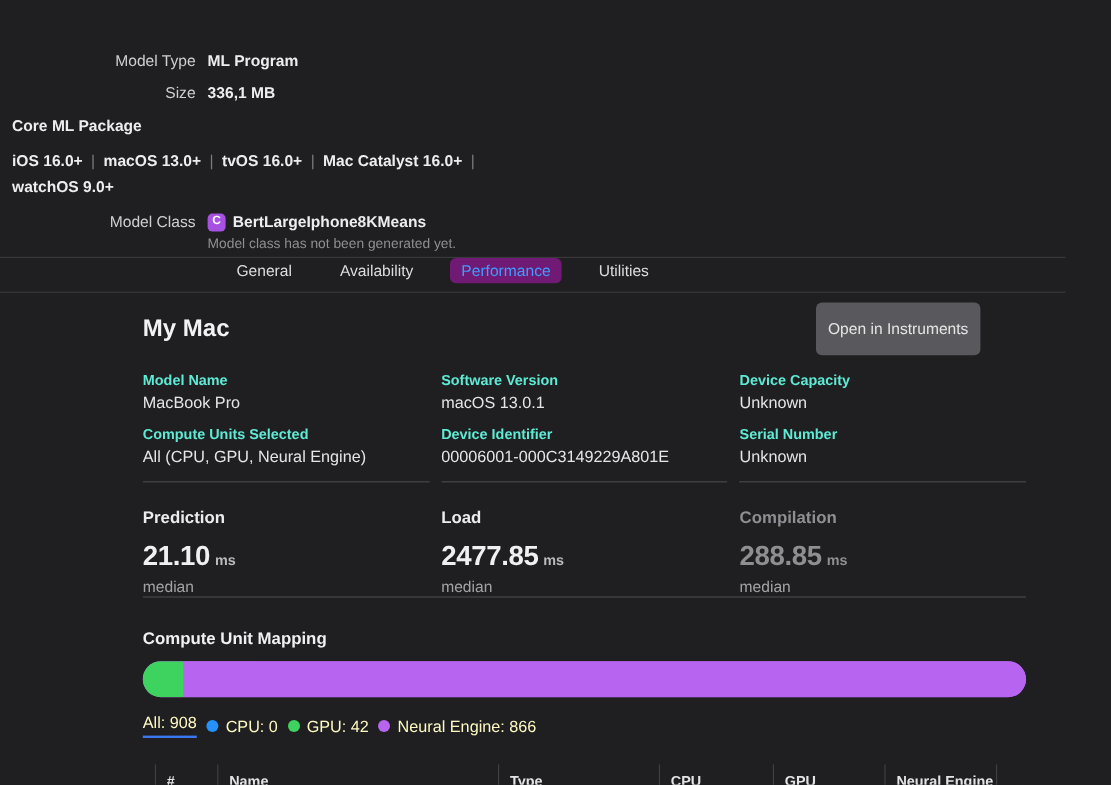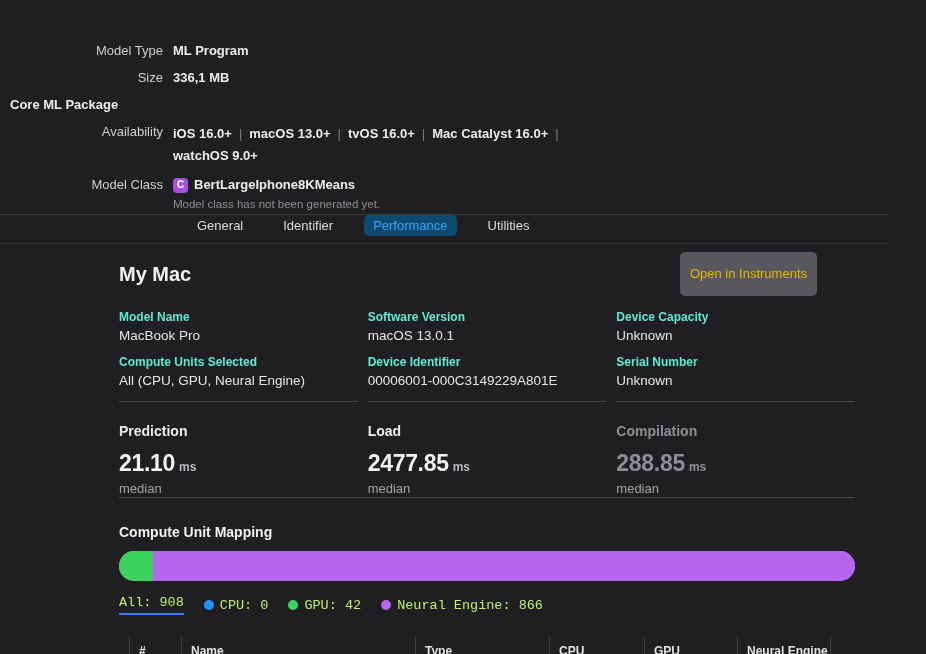--- a/index.html
+++ b/index.html
@@ -29,33 +29,33 @@
   .mc-caption{font-size:11.5px;font-weight:400;color:#8e8e93;margin-top:3px;line-height:14px;}
 
   
   .tab-strip{
     position:absolute;top:214px;left:0;right:0;height:28px;
     border-top:1px solid #39393c;border-bottom:1px solid #39393c;
     display:flex;align-items:flex-start;box-sizing:content-box;
   }
   .tabs{display:flex;gap:22px;margin-left:188px;}
   .tab{font-size:13px;color:#dcdcde;padding:3px 9px;border-radius:5px;white-space:nowrap;}
-  .tab.active{background:#0c4a6e;color:#409cff;}
+  .tab.active{background:#701a75;color:#409cff;}
 
   
   .content{position:absolute;top:244px;left:0;right:0;bottom:0;}
 
   .section-header{
     position:absolute;top:14px;left:119px;right:71px;height:32px;
     display:flex;align-items:center;justify-content:space-between;gap:36px;
   }
   .page-title{font-size:20px;font-weight:700;color:#f2f2f4;}
   .btn-instruments{
     background:#59595d;border:none;border-radius:5px;
-    color:#eab308;font-size:13px;font-family:inherit;
+    color:#e5e5e5;font-size:13px;font-family:inherit;
     padding:14px 10px;line-height:16px;cursor:default;
   }
 
   .info-grid{position:absolute;top:66px;left:119px;width:736px;display:grid;grid-template-columns:1fr 1fr 1fr;column-gap:10px;}
   .info-col{border-bottom:1px solid #47474a;padding-bottom:12px;}
   .cell-label{font-size:12px;font-weight:700;color:#5eead4;line-height:14px;}
   .cell-value{font-size:13.5px;font-weight:400;color:#e5e5e7;line-height:16px;margin-top:4px;white-space:nowrap;}
   .info-cell + .info-cell{margin-top:11px;}
 
   .metrics{position:absolute;top:179px;left:119px;width:736px;display:grid;grid-template-columns:1fr 1fr 1fr;column-gap:10px;}
@@ -71,21 +71,21 @@
 
   .cum-title{position:absolute;top:280px;left:119px;font-size:14px;font-weight:700;color:#f0f0f2;}
   .cum-bar{
     position:absolute;top:307px;left:119px;width:736px;height:30px;
     border-radius:15px;overflow:hidden;display:flex;background:#b765f0;
   }
   .seg-cpu{background:#2491ff;height:100%;}
   .seg-gpu{background:#3dd35e;height:100%;}
   .seg-ne{background:#b765f0;height:100%;flex:1;}
 
-  .legend{position:absolute;top:351px;left:119px;display:flex;align-items:center;gap:20px;font-size:13.5px;color:#bef264;font-family:Liberation Mono, monospace;}
+  .legend{position:absolute;top:351px;left:119px;display:flex;align-items:center;gap:8px;font-size:13.5px;color:#fef9c3;}
   .legend-all{border-bottom:2px solid #3b77f0;padding-bottom:3px;}
   .legend-item{display:flex;align-items:center;}
   .dot{width:10px;height:10px;border-radius:50%;margin-right:6px;flex:none;}
   .dot-cpu{background:#2491ff;}
   .dot-gpu{background:#3dd35e;}
   .dot-ne{background:#b765f0;}
 
   .layer-header{position:absolute;top:393px;left:0;right:0;height:40px;display:flex;padding-left:129px;box-sizing:border-box;}
   .col-head{
     border-left:1px solid #3f3f42;box-sizing:border-box;
@@ -111,21 +111,20 @@
       <div class="meta-value">ML Program</div>
     </div>
     <div class="meta-row">
       <div class="meta-label">Size</div>
       <div class="meta-value">336,1 MB</div>
     </div>
     <div class="meta-row">
       <div class="meta-value">Core ML Package</div>
     </div>
     <div class="meta-row">
-      <div class="meta-label">Availability</div>
       <div class="meta-value">
         <div class="avail-line">
           <span>iOS 16.0+</span><span class="sep">|</span><span>macOS 13.0+</span><span class="sep">|</span><span>tvOS 16.0+</span><span class="sep">|</span><span>Mac Catalyst 16.0+</span><span class="sep">|</span>
         </div>
         <div class="avail-line">
           <span>watchOS 9.0+</span>
         </div>
       </div>
     </div>
     <div class="meta-row">
@@ -136,21 +135,21 @@
           <span>BertLargeIphone8KMeans</span>
         </div>
         <div class="mc-caption">Model class has not been generated yet.</div>
       </div>
     </div>
   </div>
 
   <div class="tab-strip">
     <div class="tabs">
       <div class="tab">General</div>
-      <div class="tab">Identifier</div>
+      <div class="tab">Availability</div>
       <div class="tab active">Performance</div>
       <div class="tab">Utilities</div>
     </div>
   </div>
 
   <div class="content">
 
     <div class="section-header">
       <div class="page-title">My Mac</div>
       <button class="btn-instruments">Open in Instruments</button>

